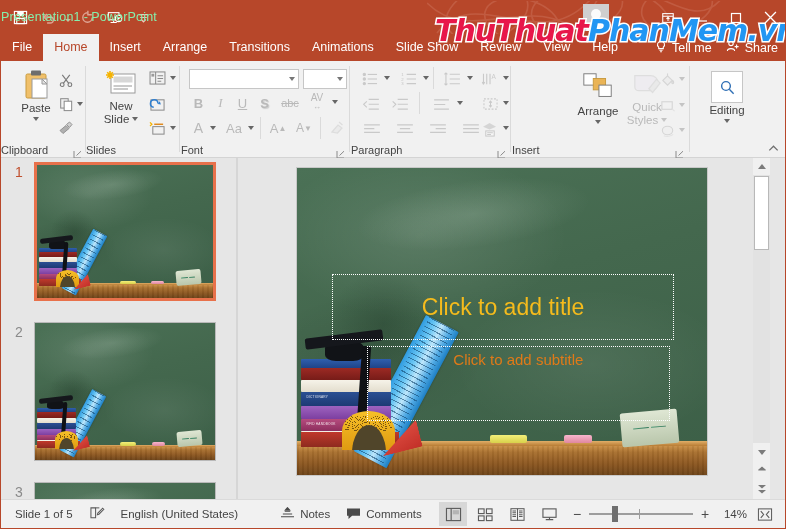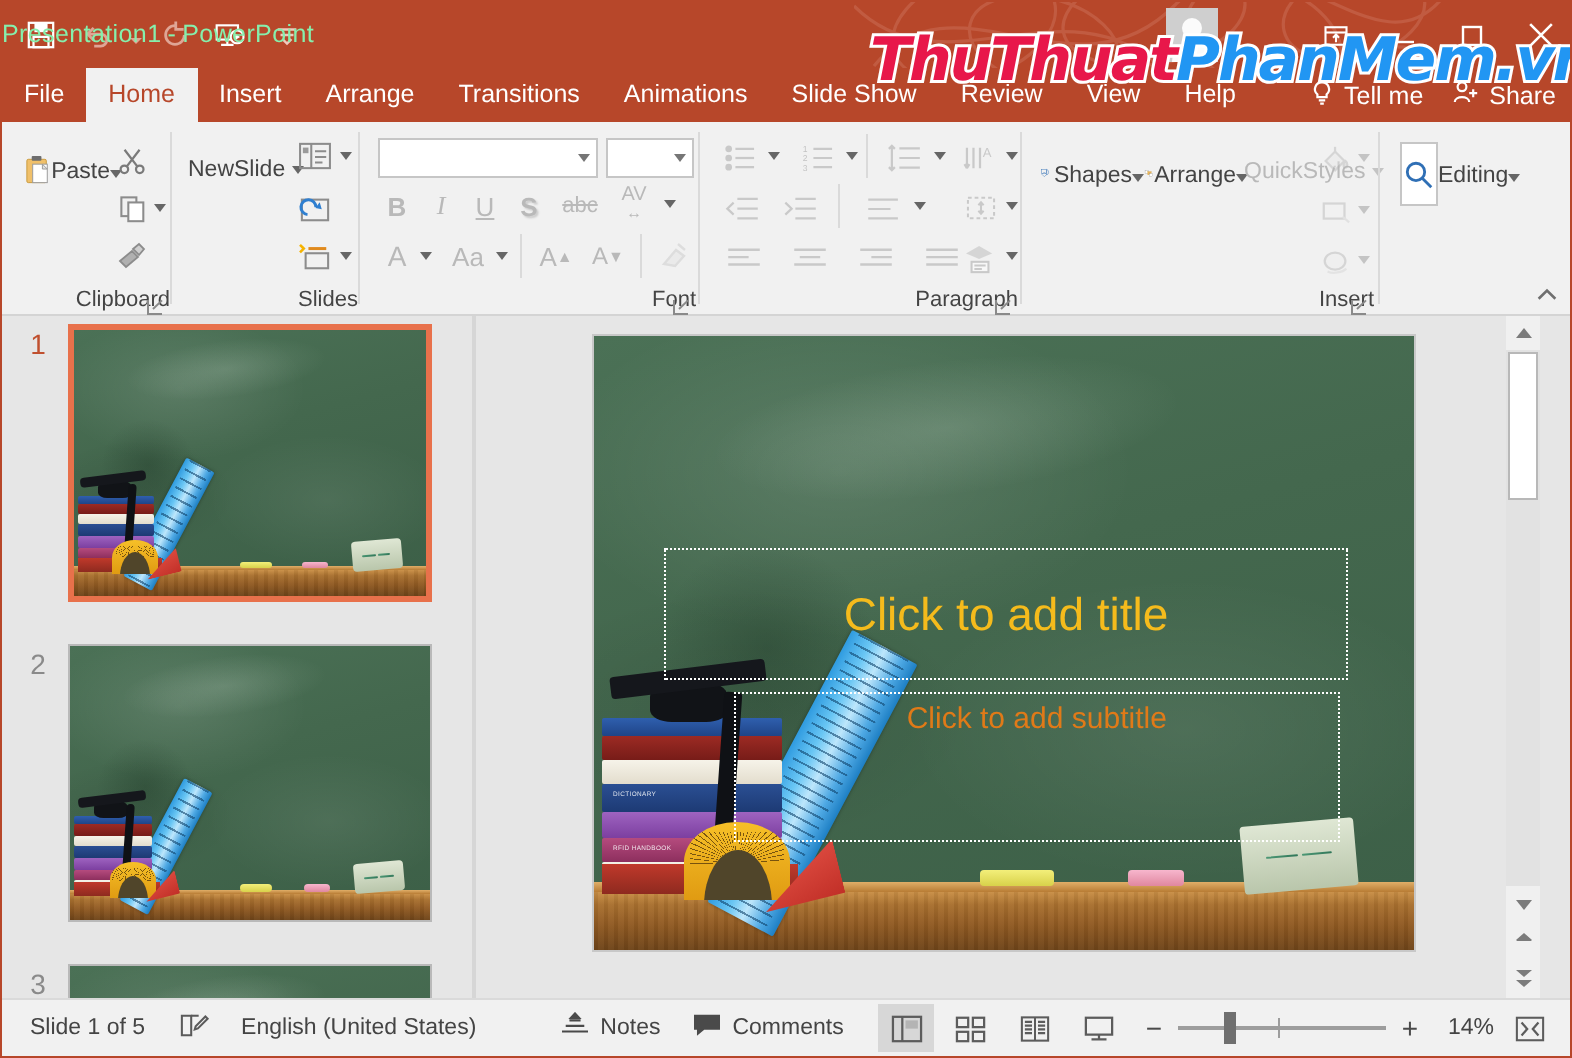--- a/index.html
+++ b/index.html
@@ -170,40 +170,40 @@
   .rgroup {
     position: absolute;
     top: 0;
     height: 96px;
     box-sizing: border-box;
   }
   .rgroup .glabel {
     position: absolute;
     bottom: 1px; left: 0;
     width: 100%;
-    text-align: right;
+    text-align: left;
     font-size: 11px;
     color: #444;
   }
   .gdiv {
     position: absolute;
     top: 5px;
     width: 1px; height: 86px;
     background: #dadada;
   }
   .dlauncher {
     position: absolute;
     bottom: 3px; right: 3px;
     width: 9px; height: 9px;
     color: #888;
   }
   .ricon-btn {
     position: absolute;
     display: flex;
-    flex-direction: row;
+    flex-direction: column;
     align-items: center;
     justify-content: flex-start;
     color: #444;
     font-size: 11.5px;
   }
   .ricon-lbl { margin-top: 1px; line-height: 12px; text-align: center; }
   .mini-caret {
     width: 0; height: 0;
     border-left: 3.5px solid transparent;
     border-right: 3.5px solid transparent;
@@ -977,29 +977,20 @@
       <div class="dlauncher">
         <svg width="9" height="9" viewBox="0 0 9 9" fill="none" stroke="#8a8a8a" stroke-width="1">
             <path d="M1 1 V8 H8"></path>
             <path d="M3.5 5.5 L8 1.2"></path>
           </svg>
       </div>
     </div>
     <div class="gdiv" style="left:509px;"></div>
 
     <div class="rgroup" style="left:511px; width:175px;">
-      <div class="ricon-btn" style="left:8px; top:9px; width:52px;">
-        <svg width="40" height="34" viewBox="0 0 42 36" fill="none" stroke="#2f6fb5" stroke-width="1.3">
-          <rect x="5" y="4" width="15" height="13"></rect>
-          <path d="M20 4 A9 9 0 0 1 20 21 Z" stroke="#2f6fb5"></path>
-          <path d="M13 12 L20 19 L13 26 L6 19 Z"></path>
-        </svg>
-        <span class="ricon-lbl">Shapes</span>
-        <i class="mini-caret" style="margin-top:3px;"></i>
-      </div>
       <div class="ricon-btn" style="left:60px; top:9px; width:52px;">
         <svg width="36" height="34" viewBox="0 0 38 36">
           <rect x="4" y="4" width="13" height="12" fill="#ffffff" stroke="#7a7a7a"></rect>
           <rect x="14" y="9" width="13" height="12" fill="#eab456" stroke="#c89a3e"></rect>
           <rect x="20" y="16" width="13" height="12" fill="#ffffff" stroke="#7a7a7a"></rect>
         </svg>
         <span class="ricon-lbl">Arrange</span>
         <i class="mini-caret" style="margin-top:3px;"></i>
       </div>
       <div class="ricon-btn disabled" style="left:110px; top:9px; width:50px;">

